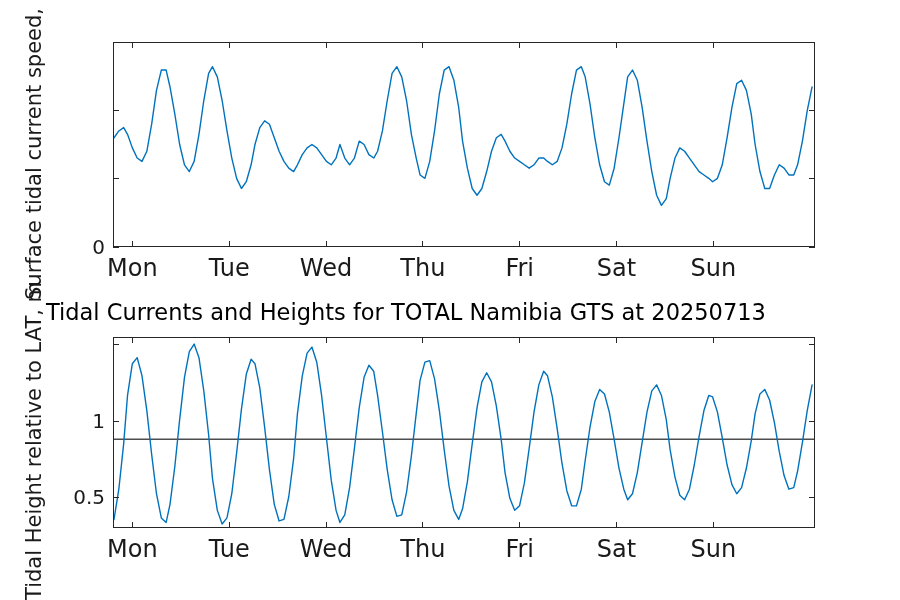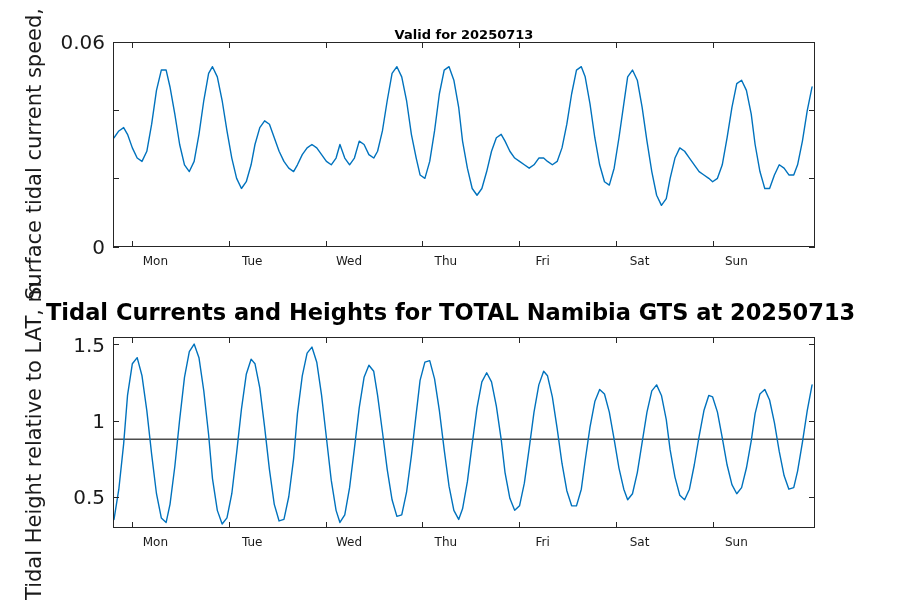--- a/index.html
+++ b/index.html
@@ -55,21 +55,21 @@
     font-weight: bold;
     color: #000;
   }
   .maintitle {
     position: absolute;
     left: 46px;
     top: 299px;
     width: 854px;
     text-align: left;
     font-size: 22.5px;
-    font-weight: bold;
+    font-weight: normal;
     color: #000;
     white-space: nowrap;
   }
 
   
   .axes {
     position: absolute;
     box-sizing: border-box;
     border: 1.1px solid #262626;
     background: #ffffff;
@@ -85,53 +85,50 @@
     background: #262626;
   }
   .tick-x-bottom { width: 1px; height: 6px; }
   .tick-x-top    { width: 1px; height: 6px; }
   .tick-y-left   { height: 1px; width: 6px; }
   .tick-y-right  { height: 1px; width: 6px; }
 
   
   .xticklabel {
     position: absolute;
-    font-size: 12px;
+    font-size: 24px;
     color: #1a1a1a;
     text-align: right;
     transform: translateX(-50%);
     white-space: nowrap;
-    margin-left: 23px;
   }
   .yticklabel {
     position: absolute;
     font-size: 20px;
     color: #1a1a1a;
     text-align: right;
     transform: translateY(-50%);
     white-space: nowrap;
   }
 </style>
 </head>
 <body>
 
 <div class="figure">
 
-  <div class="subtitle">Valid for 20250713</div>
 
   <div class="ylabel" id="ylabel-top">Surface tidal current speed, kn</div>
 
   <div class="axes" id="axes-top">
     <svg viewBox="0 0 702 205" preserveAspectRatio="none">
       <polyline id="series-top" fill="none" stroke="#0072bd" stroke-width="1.4" stroke-linejoin="round" stroke-linecap="round" points="0.00,95.67 4.84,88.83 9.68,85.42 13.56,92.25 18.40,105.92 23.24,116.17 28.08,119.58 32.92,109.33 37.76,82.00 42.60,47.83 47.45,27.33 52.29,27.33 56.16,44.42 61.00,71.75 65.84,102.50 70.68,123.00 75.53,129.83 80.37,119.58 85.21,92.25 90.05,58.08 94.89,30.75 98.76,23.92 103.61,34.17 108.45,58.08 113.29,88.83 118.13,116.17 122.97,136.67 127.81,146.92 132.65,140.08 137.50,123.00 141.37,102.50 146.21,85.42 151.05,78.58 155.89,82.00 160.73,95.67 165.58,109.33 170.42,119.58 175.26,126.42 180.10,129.83 183.97,123.00 188.81,112.75 193.66,105.92 198.50,102.50 203.34,105.92 208.18,112.75 213.02,119.58 217.86,123.00 222.70,116.17 226.58,102.50 231.42,116.17 236.26,123.00 241.10,116.17 245.94,99.08 250.78,102.50 255.62,112.75 260.47,116.17 264.34,109.33 269.18,88.83 274.02,58.08 278.86,30.75 283.70,23.92 288.55,34.17 293.39,58.08 298.23,92.25 303.07,116.17 306.94,133.25 311.78,136.67 316.63,119.58 321.47,88.83 326.31,51.25 331.15,27.33 335.99,23.92 340.83,37.58 345.67,64.92 349.55,99.08 354.39,126.42 359.23,146.92 364.07,153.75 368.91,146.92 373.75,129.83 378.60,109.33 383.44,95.67 388.28,92.25 392.15,99.08 396.99,109.33 401.83,116.17 406.68,119.58 411.52,123.00 416.36,126.42 421.20,123.00 426.04,116.17 430.88,116.17 434.76,119.58 439.60,123.00 444.44,119.58 449.28,105.92 454.12,82.00 458.96,51.25 463.80,27.33 468.65,23.92 472.52,34.17 477.36,61.50 482.20,95.67 487.04,123.00 491.88,140.08 496.73,143.50 501.57,126.42 506.41,95.67 511.25,61.50 515.12,34.17 519.96,27.33 524.81,37.58 529.65,64.92 534.49,99.08 539.33,129.83 544.17,153.75 549.01,164.00 553.85,157.17 557.73,136.67 562.57,116.17 567.41,105.92 572.25,109.33 577.09,116.17 581.93,123.00 586.78,129.83 591.62,133.25 596.46,136.67 600.33,140.08 605.17,136.67 610.01,123.00 614.86,95.67 619.70,64.92 624.54,41.00 629.38,37.58 634.22,47.83 639.06,71.75 642.94,102.50 647.78,129.83 652.62,146.92 657.46,146.92 662.30,133.25 667.14,123.00 671.98,126.42 676.82,133.25 681.67,133.25 685.54,123.00 690.38,99.08 695.22,68.33 700.06,44.42"></polyline>
     </svg>
   </div>
 
   <div class="yticklabel" id="top-yt-0" style="top: 247px; left: 7px; width: 98px;">0</div>
-  <div class="yticklabel" id="top-yt-3" style="top: 42px; left: 7px; width: 98px;">0.06</div>
 
   <div class="xticklabel" id="top-xt-0" style="left: 132.366px; top: 254px;">Mon</div>
   <div class="xticklabel" id="top-xt-1" style="left: 229.193px; top: 254px;">Tue</div>
   <div class="xticklabel" id="top-xt-2" style="left: 326.021px; top: 254px;">Wed</div>
   <div class="xticklabel" id="top-xt-3" style="left: 422.848px; top: 254px;">Thu</div>
   <div class="xticklabel" id="top-xt-4" style="left: 519.676px; top: 254px;">Fri</div>
   <div class="xticklabel" id="top-xt-5" style="left: 616.503px; top: 254px;">Sat</div>
   <div class="xticklabel" id="top-xt-6" style="left: 713.331px; top: 254px;">Sun</div>
 
   <div class="maintitle">Tidal Currents and Heights for TOTAL Namibia GTS at 20250713</div>
@@ -140,21 +137,20 @@
 
   <div class="axes" id="axes-bottom">
     <svg viewBox="0 0 702 191" preserveAspectRatio="none">
       <line id="datum-line" x1="0" x2="702" y1="102.38" y2="102.38" stroke="#4d4d4d" stroke-width="1.6"></line>
       <polyline id="series-bottom" fill="none" stroke="#0072bd" stroke-width="1.4" stroke-linejoin="round" stroke-linecap="round" points="0.00,183.36 4.84,152.80 9.68,106.96 13.56,58.06 18.40,25.98 23.24,19.86 28.08,38.20 32.92,73.34 37.76,117.66 42.60,157.38 47.45,181.83 52.29,186.42 56.16,168.08 61.00,129.88 65.84,82.51 70.68,39.73 75.53,13.75 80.37,6.11 85.21,19.86 90.05,53.48 94.89,97.79 98.76,142.10 103.61,174.19 108.45,187.94 113.29,181.83 118.13,157.38 122.97,116.13 127.81,71.82 132.65,36.67 137.50,21.39 141.37,25.98 146.21,50.42 151.05,90.15 155.89,132.94 160.73,168.08 165.58,184.89 170.42,183.36 175.26,160.44 180.10,122.24 183.97,76.40 188.81,38.20 193.66,15.28 198.50,9.17 203.34,24.45 208.18,58.06 213.02,100.85 217.86,143.63 222.70,174.19 226.58,186.42 231.42,178.78 236.26,151.27 241.10,111.54 245.94,70.29 250.78,39.73 255.62,27.50 260.47,33.62 264.34,58.06 269.18,94.74 274.02,132.94 278.86,163.50 283.70,180.30 288.55,178.78 293.39,155.86 298.23,119.18 303.07,76.40 306.94,42.78 311.78,24.45 316.63,22.92 321.47,41.26 326.31,73.34 331.15,113.07 335.99,149.74 340.83,174.19 345.67,183.36 349.55,172.66 354.39,145.16 359.23,106.96 364.07,70.29 368.91,44.31 373.75,35.14 378.60,44.31 383.44,68.76 388.28,102.38 392.15,135.99 396.99,161.97 401.83,174.19 406.68,169.61 411.52,146.69 416.36,111.54 421.20,74.87 426.04,47.37 430.88,33.62 434.76,38.20 439.60,59.59 444.44,91.68 449.28,126.82 454.12,154.33 458.96,169.61 463.80,169.61 468.65,152.80 472.52,123.77 477.36,90.15 482.20,64.18 487.04,51.95 491.88,56.54 496.73,74.87 501.57,102.38 506.41,131.41 511.25,152.80 515.12,163.50 519.96,157.38 524.81,135.99 529.65,105.43 534.49,74.87 539.33,53.48 544.17,47.37 549.01,58.06 553.85,82.51 557.73,113.07 562.57,140.58 567.41,158.91 572.25,163.50 577.09,152.80 581.93,128.35 586.78,99.32 591.62,73.34 596.46,58.06 600.33,59.59 605.17,74.87 610.01,100.85 614.86,128.35 619.70,148.22 624.54,157.38 629.38,151.27 634.22,131.41 639.06,103.90 642.94,76.40 647.78,56.54 652.62,51.95 657.46,62.65 662.30,85.57 667.14,114.60 671.98,139.05 676.82,152.80 681.67,151.27 685.54,134.46 690.38,105.43 695.22,73.34 700.06,47.37"></polyline>
     </svg>
   </div>
 
   <div class="yticklabel" id="bot-yt-0" style="top: 497.44px; left: 7px; width: 98px;">0.5</div>
   <div class="yticklabel" id="bot-yt-1" style="top: 421.04px; left: 7px; width: 98px;">1</div>
-  <div class="yticklabel" id="bot-yt-2" style="top: 344.64px; left: 7px; width: 98px;">1.5</div>
 
   <div class="xticklabel" id="bot-xt-0" style="left: 132.366px; top: 535px;">Mon</div>
   <div class="xticklabel" id="bot-xt-1" style="left: 229.193px; top: 535px;">Tue</div>
   <div class="xticklabel" id="bot-xt-2" style="left: 326.021px; top: 535px;">Wed</div>
   <div class="xticklabel" id="bot-xt-3" style="left: 422.848px; top: 535px;">Thu</div>
   <div class="xticklabel" id="bot-xt-4" style="left: 519.676px; top: 535px;">Fri</div>
   <div class="xticklabel" id="bot-xt-5" style="left: 616.503px; top: 535px;">Sat</div>
   <div class="xticklabel" id="bot-xt-6" style="left: 713.331px; top: 535px;">Sun</div>
 
 <div class="tick tick-y-left" style="left: 113px; top: 246.5px;"></div>

